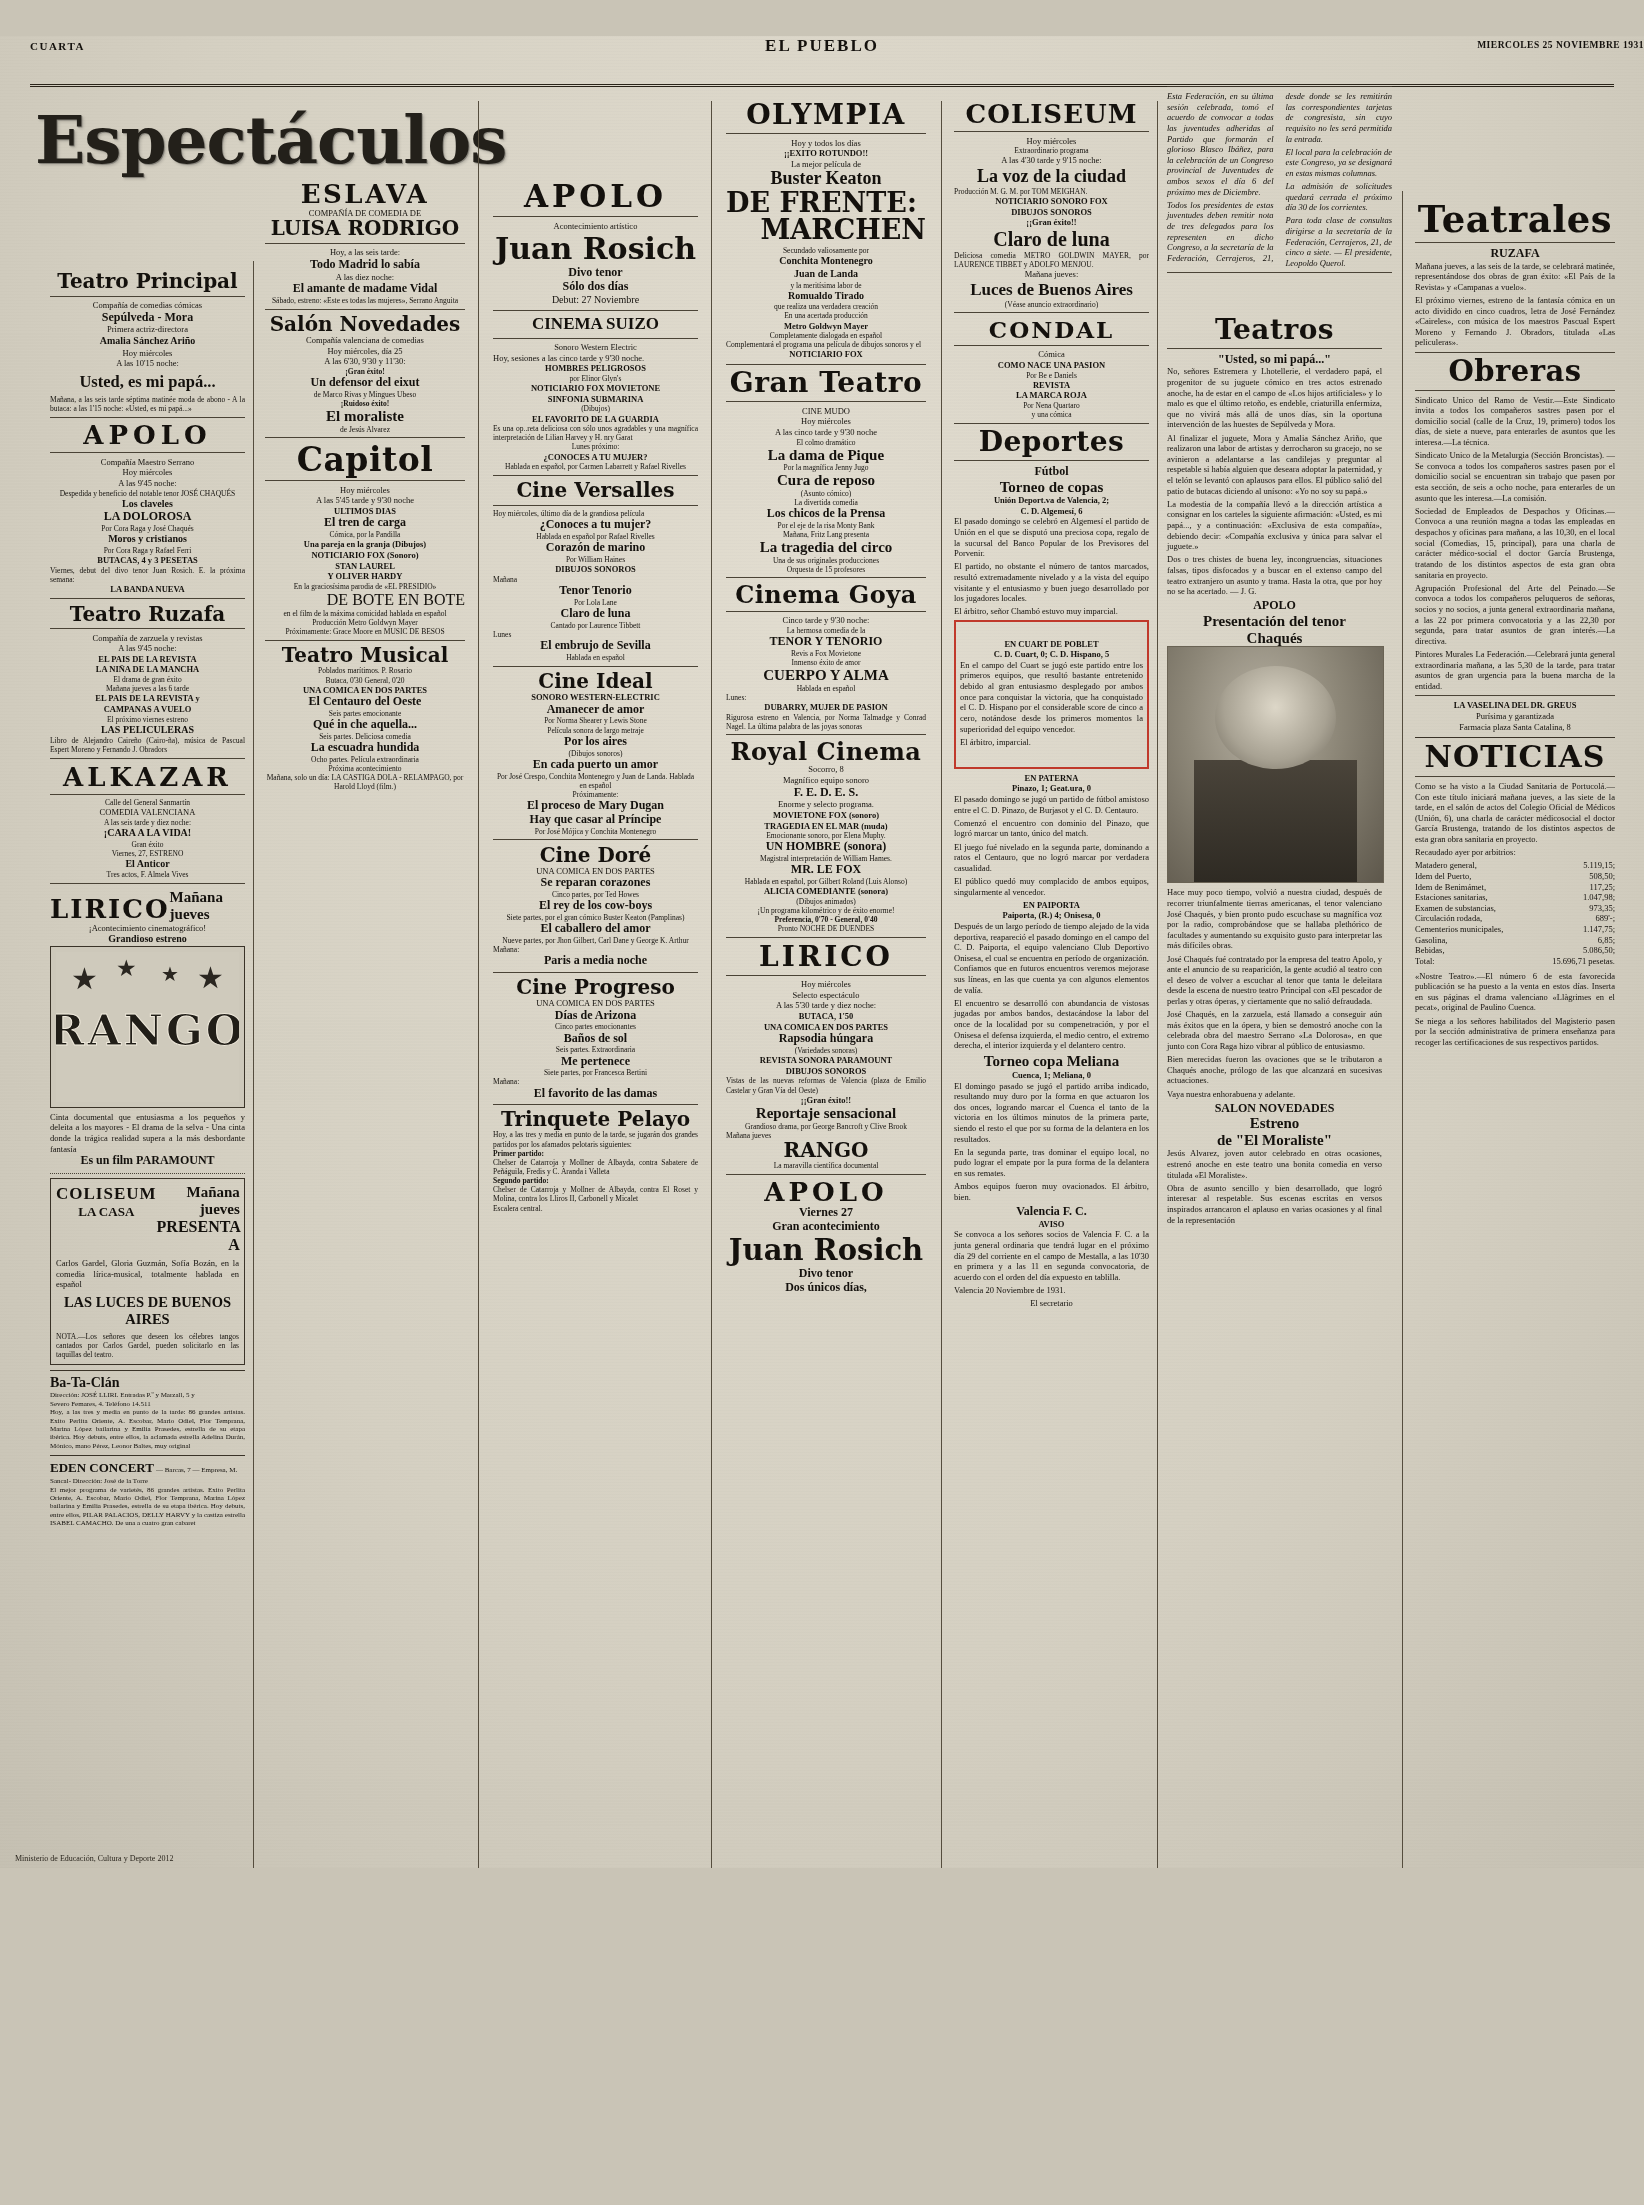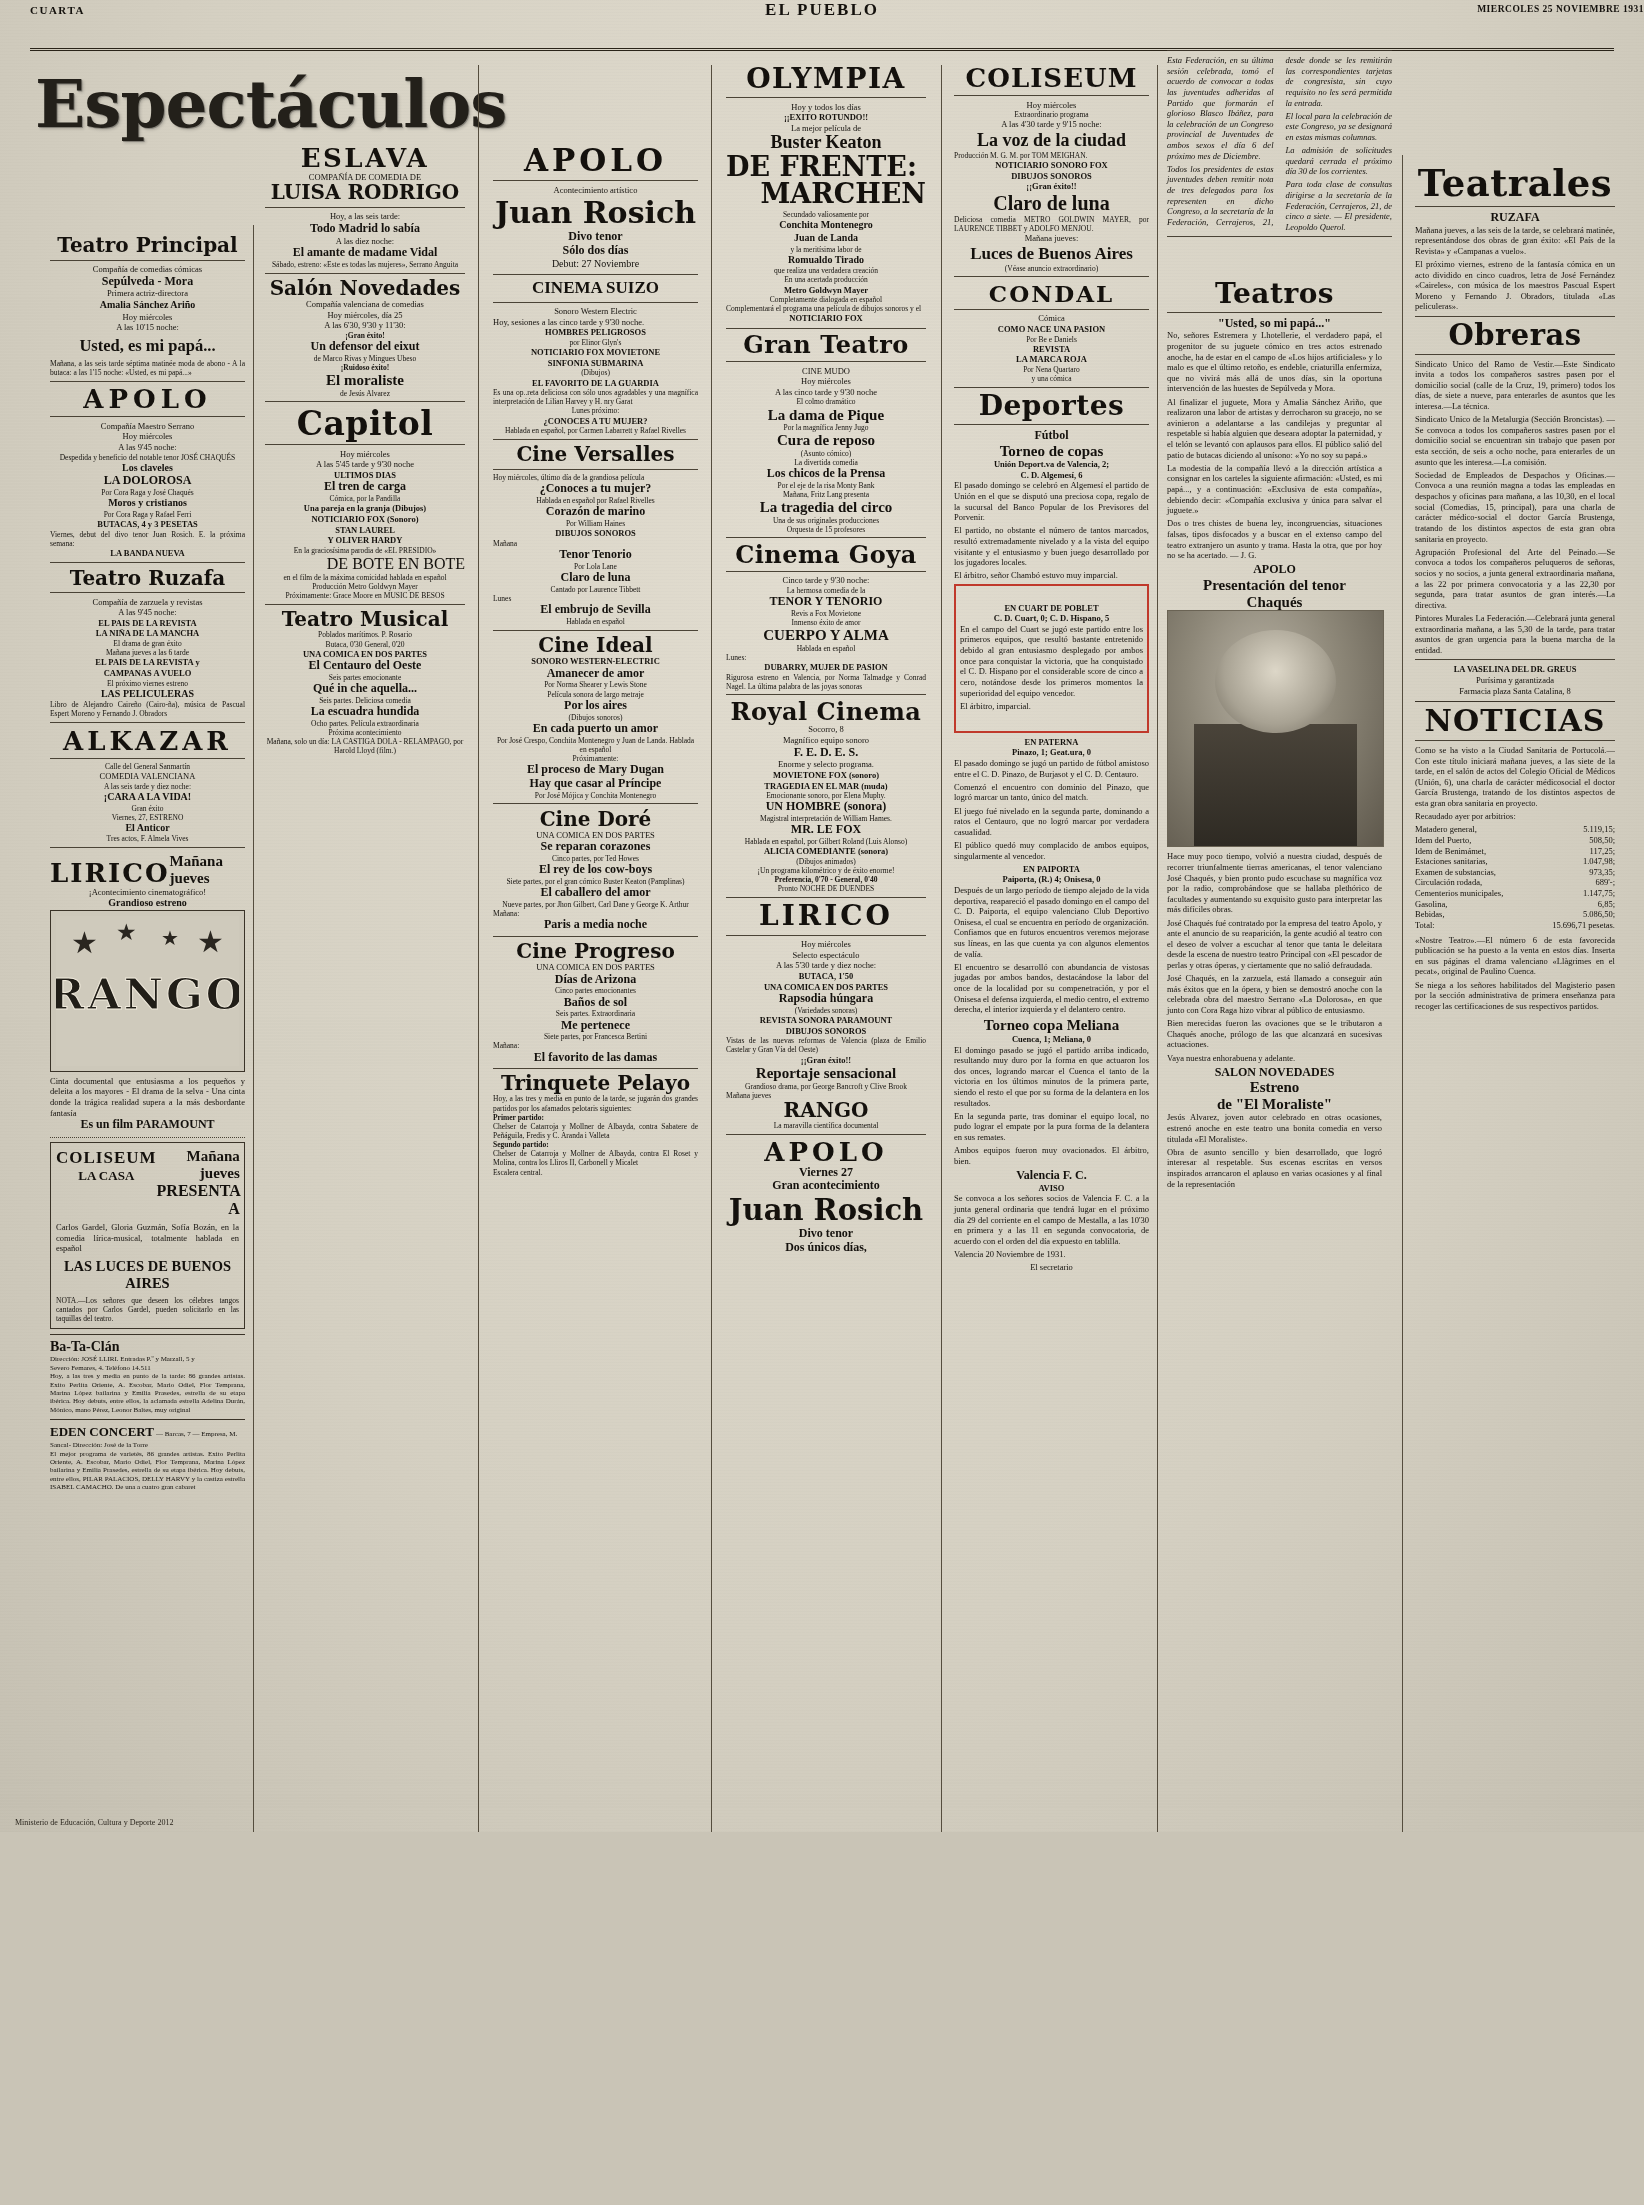--- a/index.html
+++ b/index.html
@@ -2,20 +2,21 @@
 <html style="font-size:8px"><head>
 <meta charset="utf-8">
 <style>
   html,body{margin:0;padding:0;background:#c9c4b6;}
   body{font-family:"Liberation Serif", serif;}
   .page{
     width:1644px;height:1832px;position:relative;
     background:#fef9c3;
     color:#14110d;
     overflow:hidden;
+    margin-top:36px;
   }
   .paper{
     position:absolute;inset:0;
     background:
       repeating-linear-gradient(0deg, rgba(0,0,0,0.012) 0px, rgba(0,0,0,0.012) 0.5px, rgba(255,255,255,0.0) 0.5px, rgba(255,255,255,0.0) 1.5px),
       radial-gradient(ellipse at 50% 30%, #e2ddd0 0%, #d5d0c2 60%, #c5c0b2 100%);
   }
   .mast-left{position:absolute;left:30px;top:4px;font-size:11px;letter-spacing:1.5px;font-weight:bold;}
   .mast-center{position:absolute;left:50%;transform:translateX(-50%);top:0px;font-size:17px;font-weight:bold;letter-spacing:2px;}
   .mast-right{position:absolute;right:0px;top:4px;font-size:9.5px;letter-spacing:0.5px;font-weight:bold;}
@@ -413,21 +414,21 @@
       <div class="xs c">que realiza una verdadera creación</div>
       <div class="xs c">En una acertada producción</div>
       <div class="sm c b">Metro Goldwyn Mayer</div>
       <div class="xs c">Completamente dialogada en español</div>
       <div class="xs j">Complementará el programa una película de dibujos sonoros y el</div>
       <div class="sm c b">NOTICIARIO FOX</div>
       <div class="hr"></div>
     </div>
 
     <div class="blk">
-      <div class="h1" style="font-size:24px;">Gran Teatro</div>
+      <div class="h1" style="font-size:28px;">Gran Teatro</div>
       <div class="hr"></div>
       <div class="sm c">CINE MUDO</div>
       <div class="sm c">Hoy miércoles</div>
       <div class="sm c">A las cinco tarde y 9'30 noche</div>
       <div class="xs c">El colmo dramático</div>
       <div class="h3">La dama de Pique</div>
       <div class="xs c">Por la magnífica Jenny Jugo</div>
       <div class="h3">Cura de reposo</div>
       <div class="xs c">(Asunto cómico)</div>
       <div class="xs c">La divertida comedia</div>

